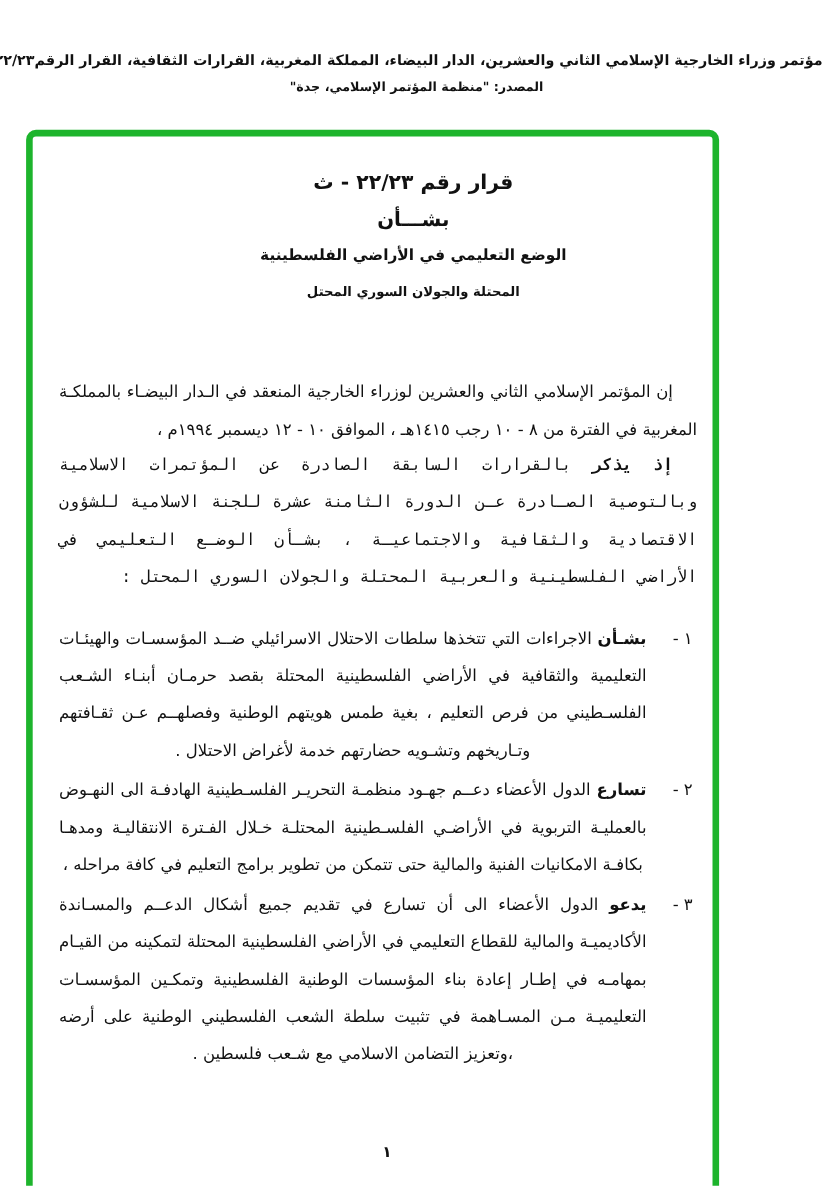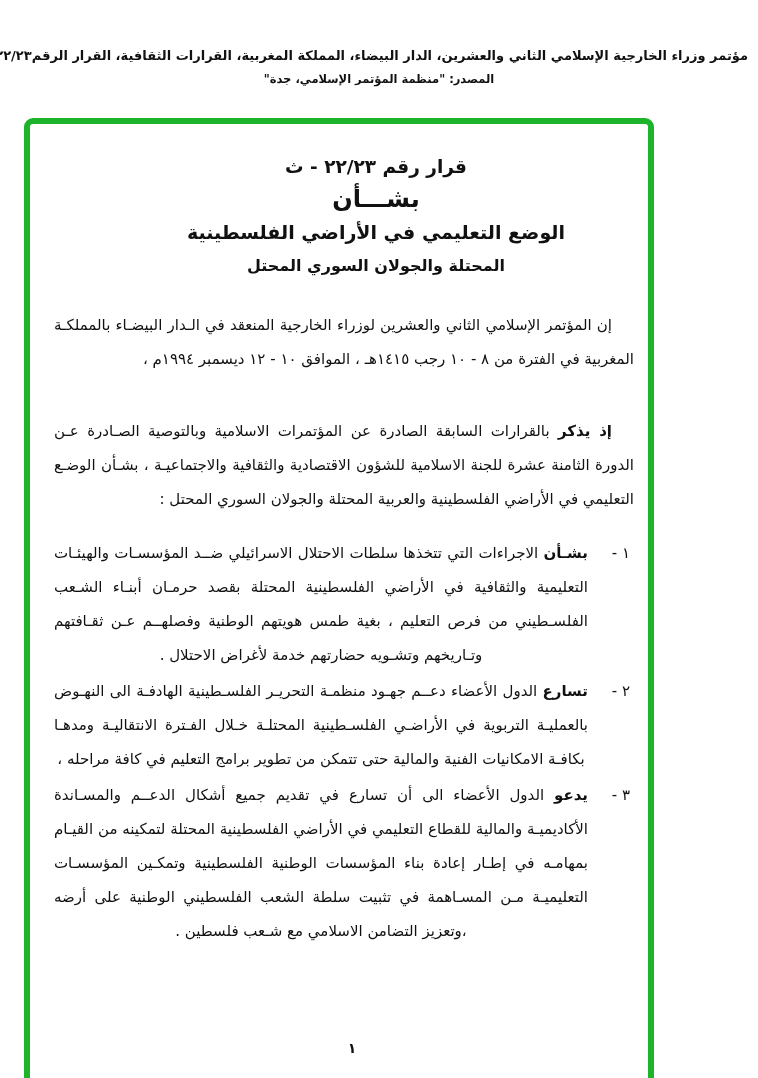--- a/index.html
+++ b/index.html
@@ -49,32 +49,32 @@
     line-height: 34px;
   }
   .title-block {
     position: relative;
     left: 32px;
     text-align: center;
     font-weight: bold;
     direction: rtl;
   }
   .title-block .t1 { font-size: 18.5px; line-height: 33px; }
-  .title-block .t2 { font-size: 24px;   line-height: 33px; }
-  .title-block .t3 { font-size: 19px; line-height: 33px; }
-  .title-block .t4 { font-size: 16px; line-height: 33px; }
+  .title-block .t2 { font-size: 18px;   line-height: 33px; }
+  .title-block .t3 { font-size: 14px; line-height: 33px; }
+  .title-block .t4 { font-size: 12px; line-height: 33px; }
   .preamble {
-    margin-top: 26px;
+    margin-top: 57px;
     text-align: justify;
     text-indent: 22px;
   }
   .recall {
-    margin-top: 38px;
     text-align: justify;
     text-indent: 22px;
+    font-family: Liberation Mono, monospace;
   }
   .lead { font-weight: bold; }
   .items { margin-top: 20px; }
   .item {
     position: relative;
     padding-right: 46px;
     text-align: justify;
     text-align-last: center;
     margin-bottom: 2px;
   }

